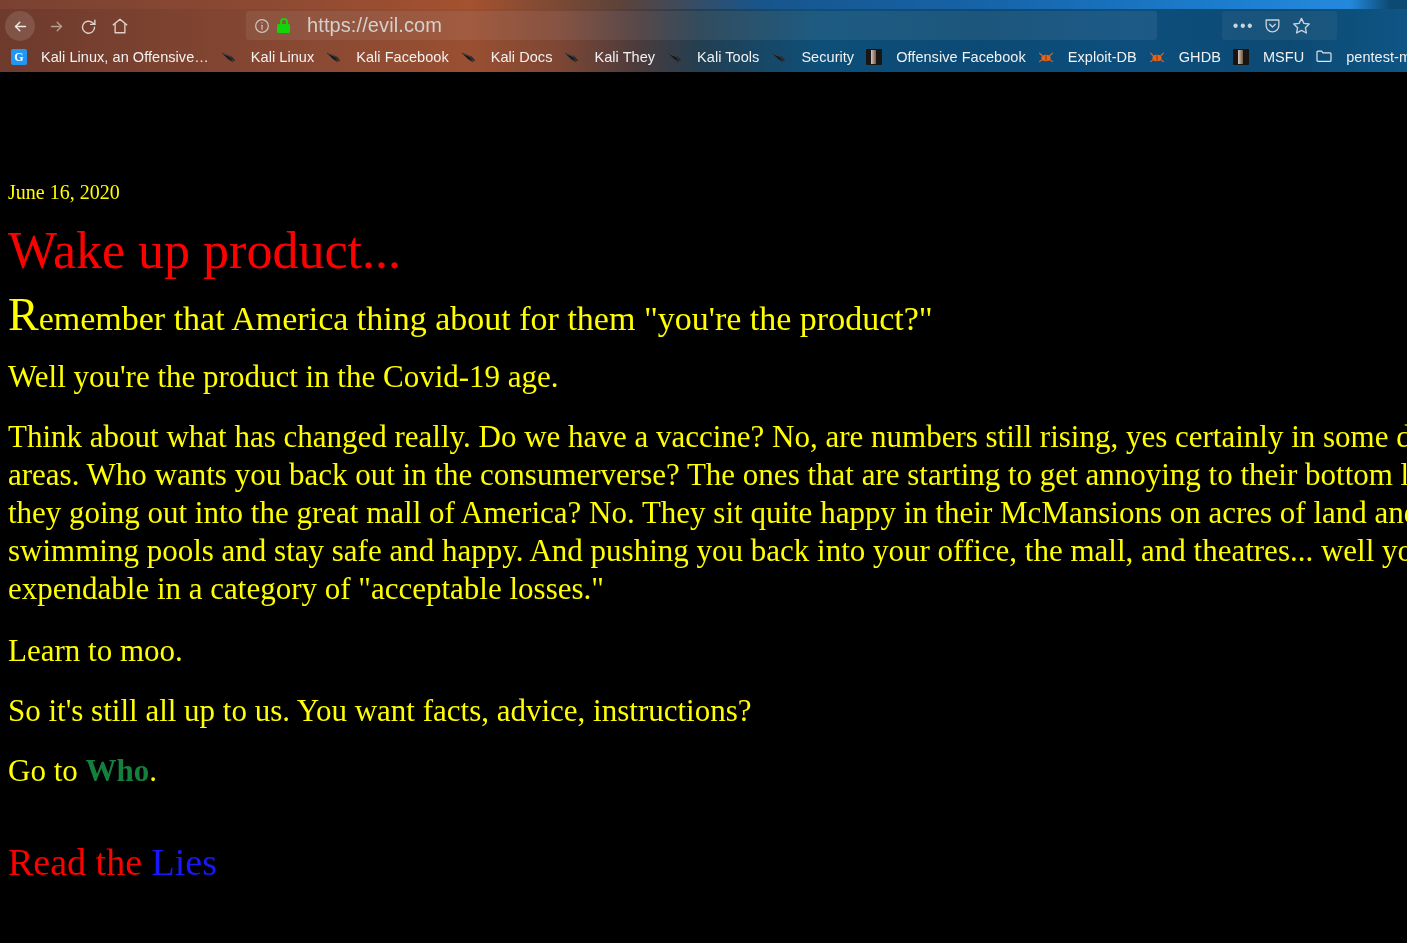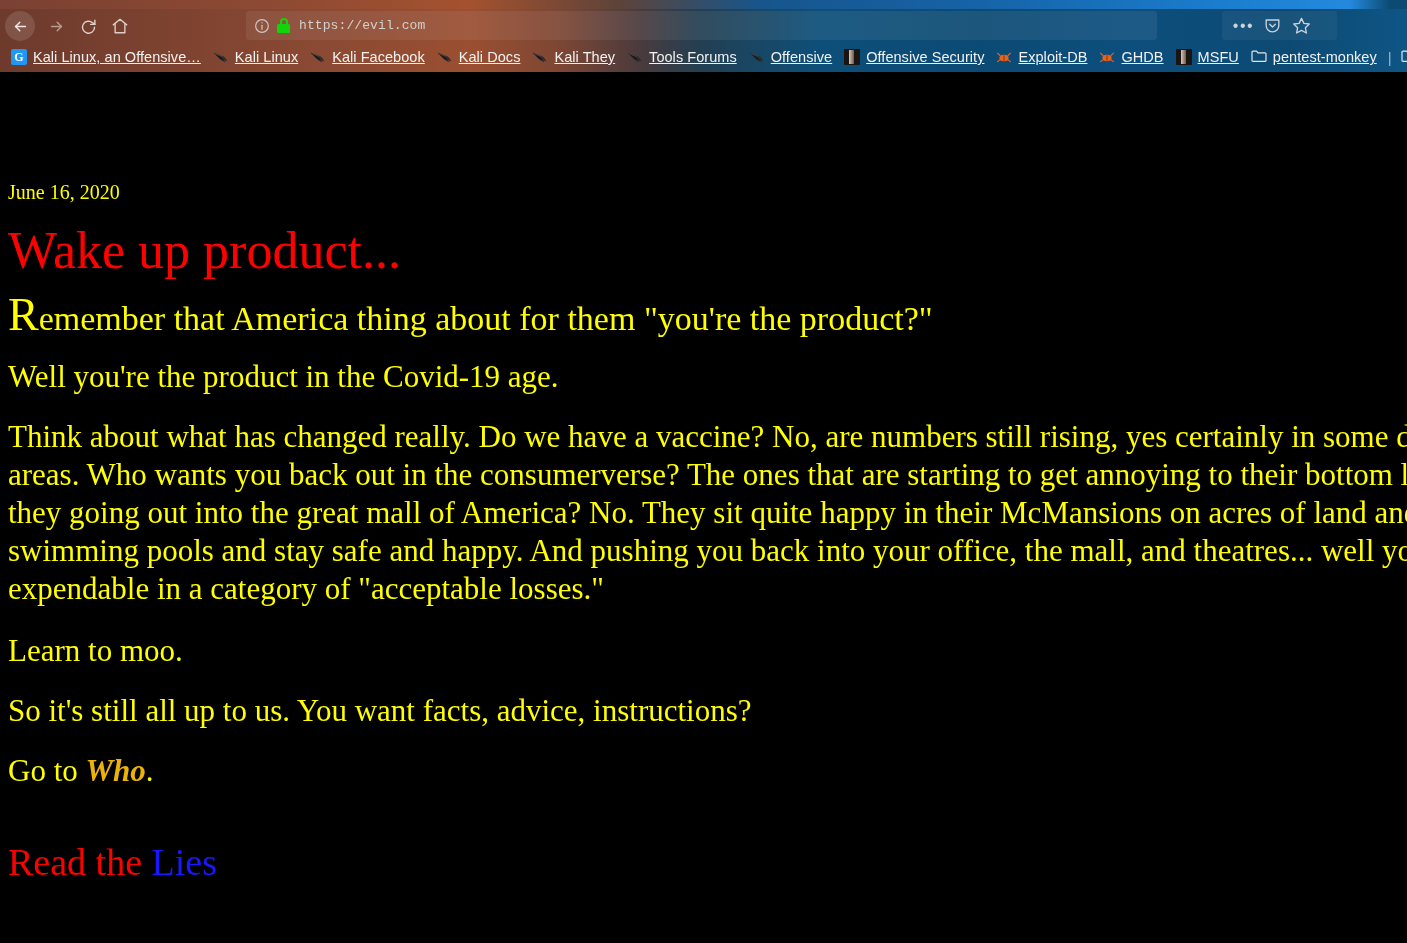--- a/index.html
+++ b/index.html
@@ -113,25 +113,26 @@
   }
   .lock-shackle {
     position: absolute;
     left: 2.5px; top: 0;
     width: 8px; height: 7px;
     border: 2px solid #12d40a;
     border-bottom: none;
     border-radius: 4px 4px 0 0;
   }
   #url-text {
-    font-family: Liberation Mono, monospace;
-    font-size: 13px;
+    font-family: Liberation Sans, sans-serif;
+    font-size: 20px;
     color: #d4d0cd;
     letter-spacing: 0.1px;
     white-space: nowrap;
+    margin-left: 8px;
   }
 
   #toolbar-right {
     position: absolute;
     top: 2px; left: 1222px;
     width: 115px; height: 29px;
     background: rgba(255,255,255,0.05);
     border-radius: 3px;
     display: flex;
     align-items: center;
@@ -159,23 +160,22 @@
     align-items: center;
     height: 24px;
     padding: 0 5px;
     margin-right: 2px;
     flex: 0 0 auto;
   }
   .bm-label {
     font-family: "Liberation Sans", sans-serif;
     font-size: 14.5px;
     color: #f1f1f1;
-    margin-left: 6px;
+    margin-left: 14px;
     letter-spacing: 0.05px;
-    text-decoration: underline;
   }
   .bm-ico { width: 16px; height: 16px; flex: 0 0 auto; position: relative; }
 
   
   .ico-g {
     background: #2196f3;
     border-radius: 2px;
     color: #ffffff;
     font-size: 12px;
     font-weight: bold;
@@ -269,24 +269,23 @@
   }
   p.spaced {
     font-size: 31px;
     margin: 0;
     padding-top: 27px;
     line-height: 1.05;
     white-space: nowrap;
     color: #ffff00;
   }
   a.link-who {
-    color: #eab308;
+    color: #15803d;
     font-weight: bold;
     text-decoration: none;
-    font-style: italic;
   }
   blockquote.note {
     margin: 0;
     padding: 51px 0 0 118px;
     width: 720px;
   }
   blockquote.note p {
     margin: 0;
     font-size: 17.5px;
     line-height: 1.12;
@@ -419,36 +418,36 @@
       <span class="bm-label">Kali They</span>
     </div>
 
     <div class="bookmark">
       <span class="bm-ico ico-kali">
         <svg width="16" height="16" viewBox="0 0 16 16">
           <path d="M1 4 L11 8 L14 12 L10 10 L12 13 L7 10 L2 5 Z" fill="#1b1b1b" stroke="#2a2a2a" stroke-width="0.6"></path>
           <path d="M2 4.5 L9 7.5 L11.5 10" stroke="#555" stroke-width="0.7" fill="none"></path>
         </svg>
       </span>
-      <span class="bm-label">Tools Forums</span>
+      <span class="bm-label">Kali Tools</span>
     </div>
 
     <div class="bookmark">
       <span class="bm-ico ico-kali">
         <svg width="16" height="16" viewBox="0 0 16 16">
           <path d="M1 4 L11 8 L14 12 L10 10 L12 13 L7 10 L2 5 Z" fill="#1b1b1b" stroke="#2a2a2a" stroke-width="0.6"></path>
           <path d="M2 4.5 L9 7.5 L11.5 10" stroke="#555" stroke-width="0.7" fill="none"></path>
         </svg>
       </span>
-      <span class="bm-label">Offensive</span>
+      <span class="bm-label">Security</span>
     </div>
 
     <div class="bookmark">
       <span class="bm-ico ico-book"></span>
-      <span class="bm-label">Offensive Security</span>
+      <span class="bm-label">Offensive Facebook</span>
     </div>
 
     <div class="bookmark">
       <span class="bm-ico ico-bug">
         <svg width="16" height="16" viewBox="0 0 16 16">
           <ellipse cx="8" cy="9" rx="4.6" ry="3.3" fill="#e8641c"></ellipse>
           <ellipse cx="8" cy="9" rx="1.1" ry="3.3" fill="#b84d12"></ellipse>
           <path d="M4 6.5 L1.5 4.2 M12 6.5 L14.5 4.2 M3.8 11 L1.5 12.6 M12.2 11 L14.5 12.6" stroke="#e8641c" stroke-width="1.1" stroke-linecap="round"></path>
         </svg>
       </span>

